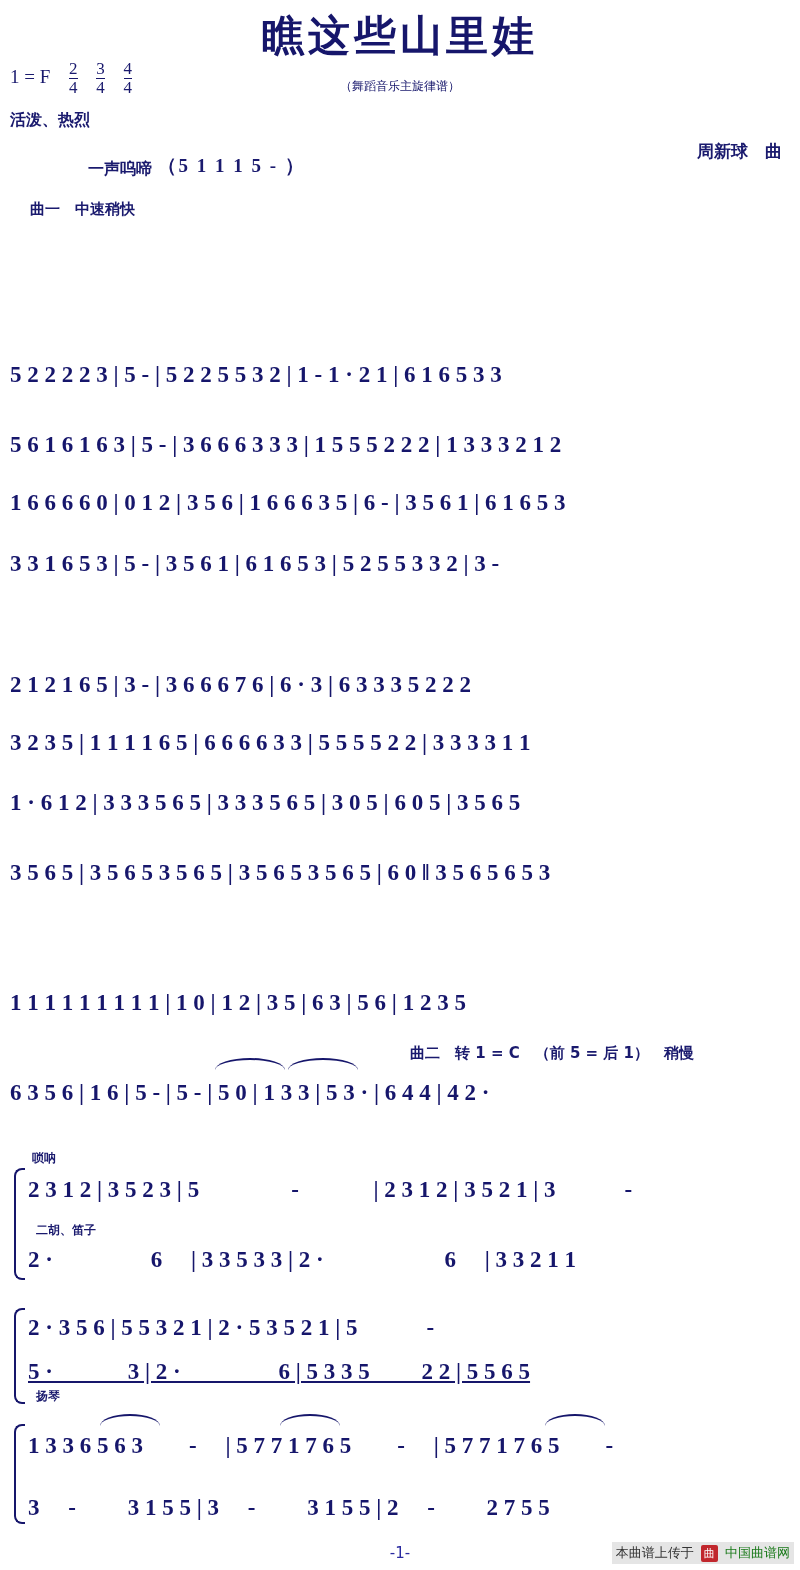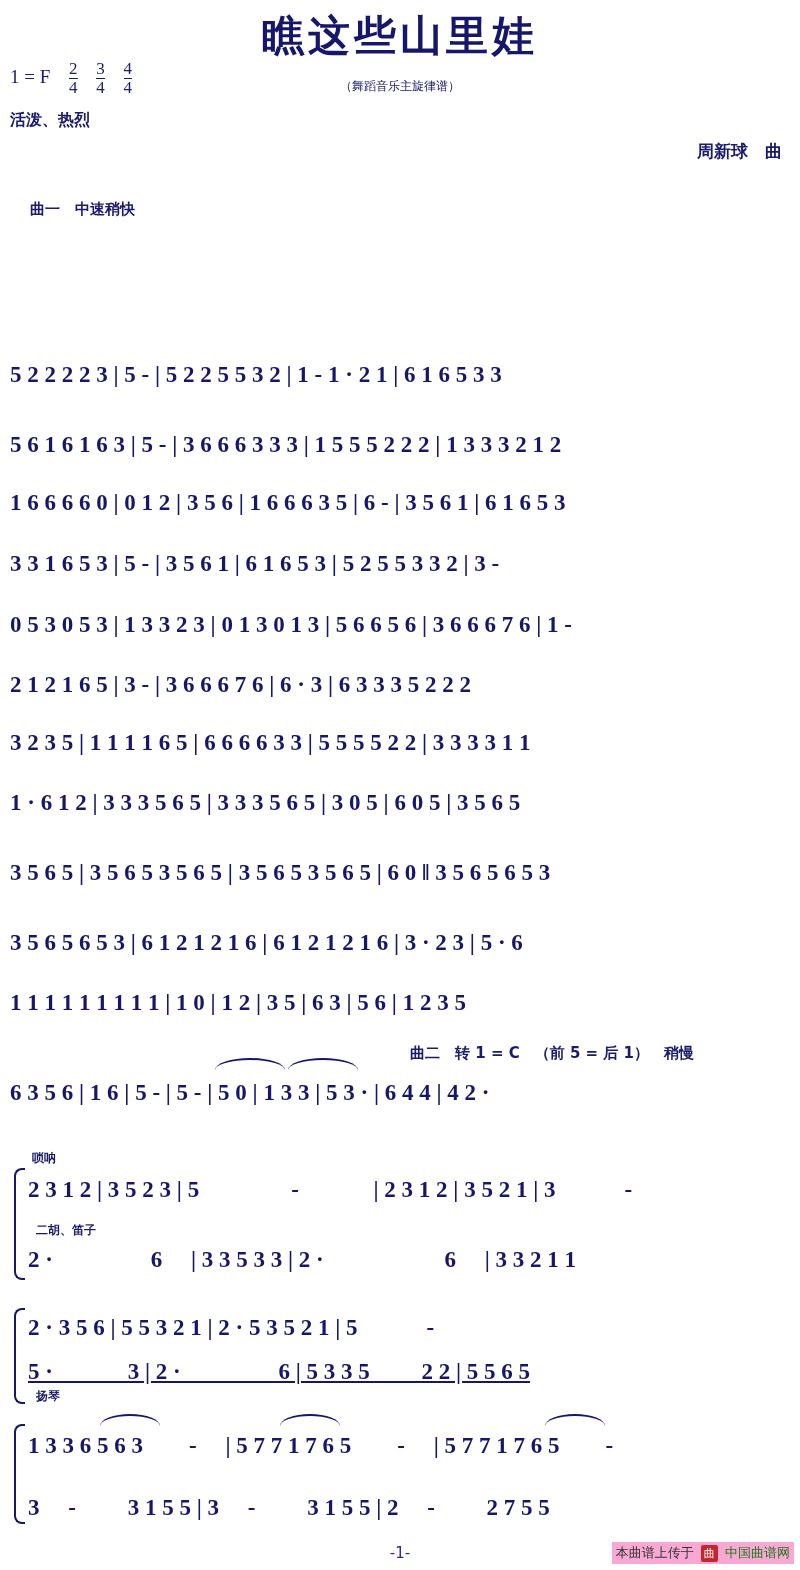--- a/index.html
+++ b/index.html
@@ -70,21 +70,21 @@
     color:#16166b;
   }
 
   .pg{
     position:absolute;left:0;width:800px;text-align:center;bottom:8px;
     font-family:"DejaVu Sans",sans-serif;font-size:15px;color:#2a2aa0;
   }
   .credit{
     position:absolute;right:6px;bottom:6px;
     font-family:"DejaVu Sans",sans-serif;font-size:13px;color:#333;
-    background:#f9a8d4;padding:2px 4px;
+    background:#e5e5e5;padding:2px 4px;
   }
   .credit .redbox{display:inline-block;background:#c1272d;color:#fff;font-size:11px;padding:1px 3px;margin:0 3px;border-radius:2px;}
   .credit .green{color:#1a7a1a;}
 
   .brace{
     position:absolute;
     border:2.2px solid #16166b;border-right:none;
     border-radius:8px 0 0 8px;
     width:9px;
   }
@@ -119,37 +119,39 @@
     </span>
     <span class="meter">
       <span class="num">4</span>
       <span class="den">4</span>
     </span>
   </div>
 
   <div class="tempo-mark">活泼、热烈</div>
   <div class="composer">周新球　曲</div>
 
+  <div class="intro">
+    <span>一声呜啼</span>
+    <span class="notes slurmark">（5 1 1 1 5 - ）</span>
+  </div>
 
   <div class="sec-label" style="top:200px;left:30px;">曲一　中速稍快</div>
   <div class="sec-label" style="top:1044px;left:410px;">曲二　转 1 = C　（前 5 = 后 1）　稍慢</div>
   <div class="inst" style="top:1150px;left:32px;">唢呐</div>
   <div class="inst" style="top:1222px;left:36px;text-align:center;">二胡、笛子</div>
   <div class="inst" style="top:1388px;left:36px;">扬琴</div>
 
   <div class="row" style="top:362px;">5 2 2 2 2 3 | 5 -  | 5 2 2 5 5 3 2 | 1 -  1 · 2 1 | 6 1 6 5 3 3</div>
   <div class="row" style="top:432px;">5 6 1 6 1 6 3 | 5 -  | 3 6 6 6 3 3 3 | 1 5 5 5 2 2 2 | 1 3 3 3 2 1 2</div>
   <div class="row" style="top:490px;">1 6 6 6 6 0 | 0 1 2 | 3 5 6 | 1 6 6 6 3 5 | 6 -  | 3 5 6 1 | 6 1 6 5 3</div>
   <div class="row" style="top:551px;">3 3 1 6 5 3 | 5 -  | 3 5 6 1 | 6 1 6 5 3 | 5 2 5 5 3 3 2 | 3 -</div>
-  <div class="row" style="top:612px;">0 5 3 0 5 3 | 1 3 3 2 3 | 0 1 3 0 1 3 | 5 6 6 5 6 | 3 6 6 6 7 6 | 1 -</div>
   <div class="row" style="top:672px;">2 1 2 1 6 5 | 3 -  | 3 6 6 6 7 6 | 6 · 3 | 6 3 3 3 5 2 2 2</div>
   <div class="row" style="top:730px;">3 2 3 5 | 1 1 1 1 6 5 | 6 6 6 6 3 3 | 5 5 5 5 2 2 | 3 3 3 3 1 1</div>
   <div class="row" style="top:790px;">1 · 6 1 2 | 3 3 3 5 6 5 | 3 3 3 5 6 5 | 3 0 5 | 6 0 5 | 3 5 6 5</div>
   <div class="row" style="top:860px;">3 5 6 5 | 3 5 6 5 3 5 6 5 | 3 5 6 5 3 5 6 5 | 6 0 ‖ 3 5 6 5 6 5 3</div>
-  <div class="row" style="top:930px;">3 5 6 5 6 5 3 | 6 1 2 1 2 1 6 | 6 1 2 1 2 1 6 | 3 · 2 3 | 5 · 6</div>
   <div class="row" style="top:990px;">1 1 1 1 1 1 1 1 1 | 1 0 | 1 2 | 3 5 | 6 3 | 5 6 | 1 2 3 5</div>
 
   <div class="slur" style="top:1058px;left:215px;width:70px;"></div>
   <div class="slur" style="top:1058px;left:288px;width:70px;"></div>
 
   <div class="row" style="top:1080px;">6 3 5 6 | 1 6 | 5 -  | 5 -  | 5 0 | 1 3 3 | 5 3 ·  | 6 4 4 | 4 2 ·</div>
 
   <div class="brace" style="top:1168px;left:14px;height:108px;"></div>
   <div class="row" style="top:1174px;left:28px;width:762px;">2 3 1 2 | 3 5 2 3 | 5　　　　-　　　 | 2 3 1 2 | 3 5 2 1 | 3　　　-</div>
   <div class="row" style="top:1244px;left:28px;width:762px;">2 ·　　　　 6　 | 3 3 5 3 3 | 2 ·　　　　　 6　 | 3 3 2 1 1</div>

